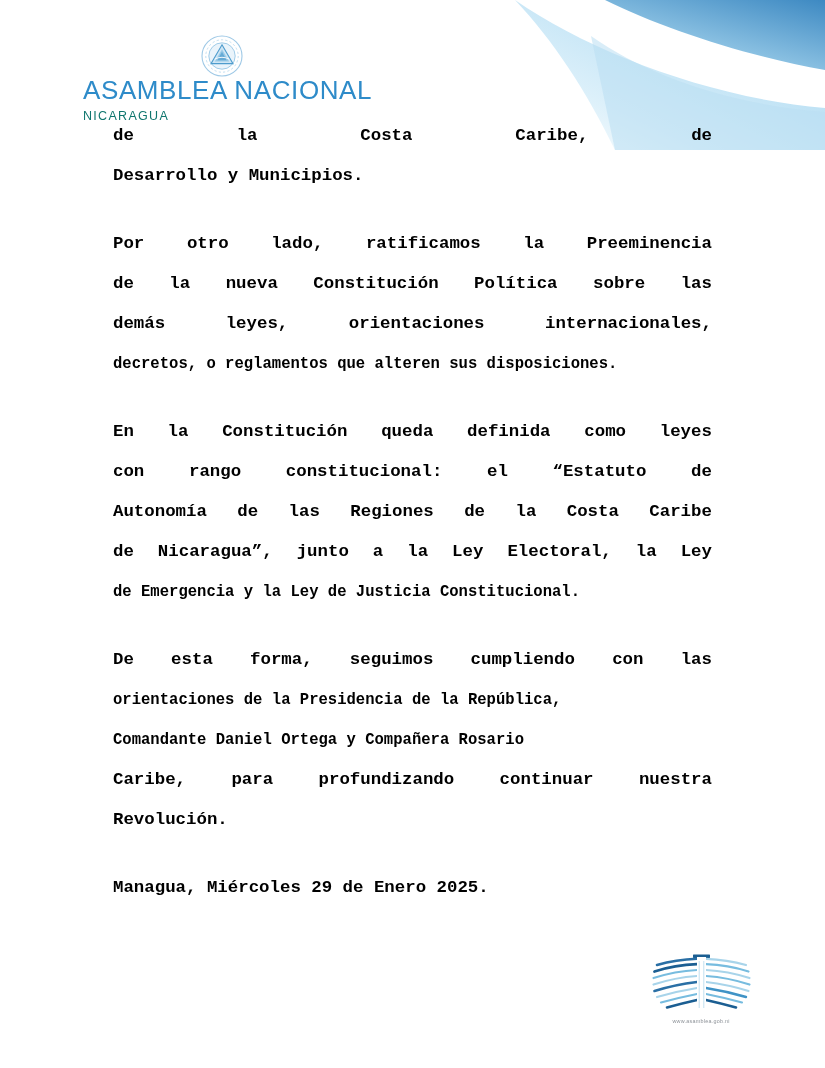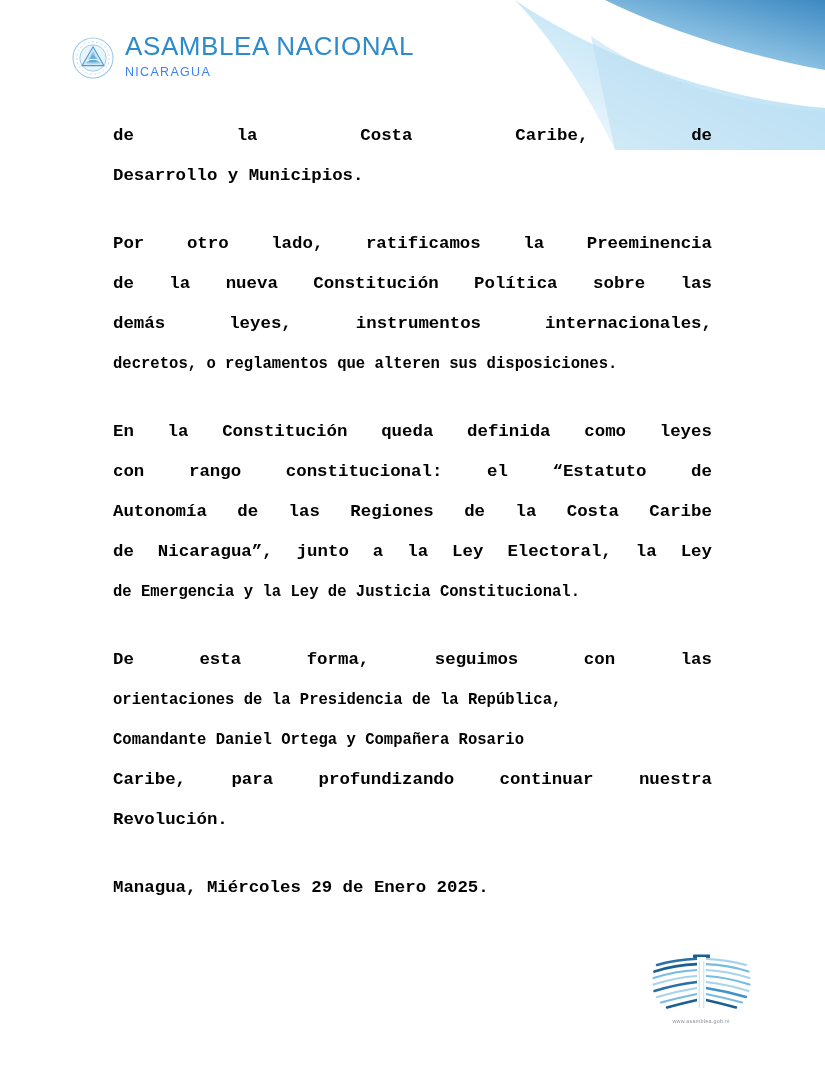--- a/index.html
+++ b/index.html
@@ -29,21 +29,22 @@
     height: 150px;
     pointer-events: none;
   }
 
   
   .header {
     position: absolute;
     top: 33px;
     left: 72px;
     display: flex;
-    align-items: flex-end;
+    align-items: center;
+    flex-direction: column;
   }
   .emblem {
     width: 42px;
     height: 42px;
     flex: 0 0 42px;
     margin-top: 2px;
   }
   .header-text {
     margin-left: 11px;
     display: flex;
@@ -52,21 +53,21 @@
   .org-title {
     color: #2e8bc9;
     font-size: 26px;
     letter-spacing: 0.6px;
     line-height: 1;
     font-weight: 400;
     white-space: nowrap;
     font-family: "Liberation Sans", sans-serif;
   }
   .org-subtitle {
-    color: #3b82f6;
+    color: #0f766e;
     font-size: 12.5px;
     letter-spacing: 1.3px;
     margin-top: 7px;
     line-height: 1;
     font-weight: 400;
     white-space: nowrap;
     font-family: "Liberation Sans", sans-serif;
   }
 
   
@@ -209,21 +210,21 @@
         <span>la</span>
         <span>nueva</span>
         <span>Constitución</span>
         <span>Política</span>
         <span>sobre</span>
         <span>las</span>
       </span>
       <span class="line j">
         <span>demás</span>
         <span>leyes,</span>
-        <span>instrumentos</span>
+        <span>orientaciones</span>
         <span>internacionales,</span>
       </span>
       <span class="line cond">decretos, o reglamentos que alteren sus disposiciones.</span>
     </p>
 
     <p class="para">
       <span class="line j">
         <span>En</span>
         <span>la</span>
         <span>Constitución</span>
@@ -263,20 +264,21 @@
       </span>
       <span class="line cond">de Emergencia y la Ley de Justicia Constitucional.</span>
     </p>
 
     <p class="para">
       <span class="line j">
         <span>De</span>
         <span>esta</span>
         <span>forma,</span>
         <span>seguimos</span>
+        <span>cumpliendo</span>
         <span>con</span>
         <span>las</span>
       </span>
       <span class="line cond">orientaciones de la Presidencia de la República,</span>
       <span class="line cond">Comandante Daniel Ortega y Compañera Rosario</span>
       <span class="line j">
         <span>Caribe,</span>
         <span>para</span>
         <span>profundizando</span>
         <span>continuar</span>

